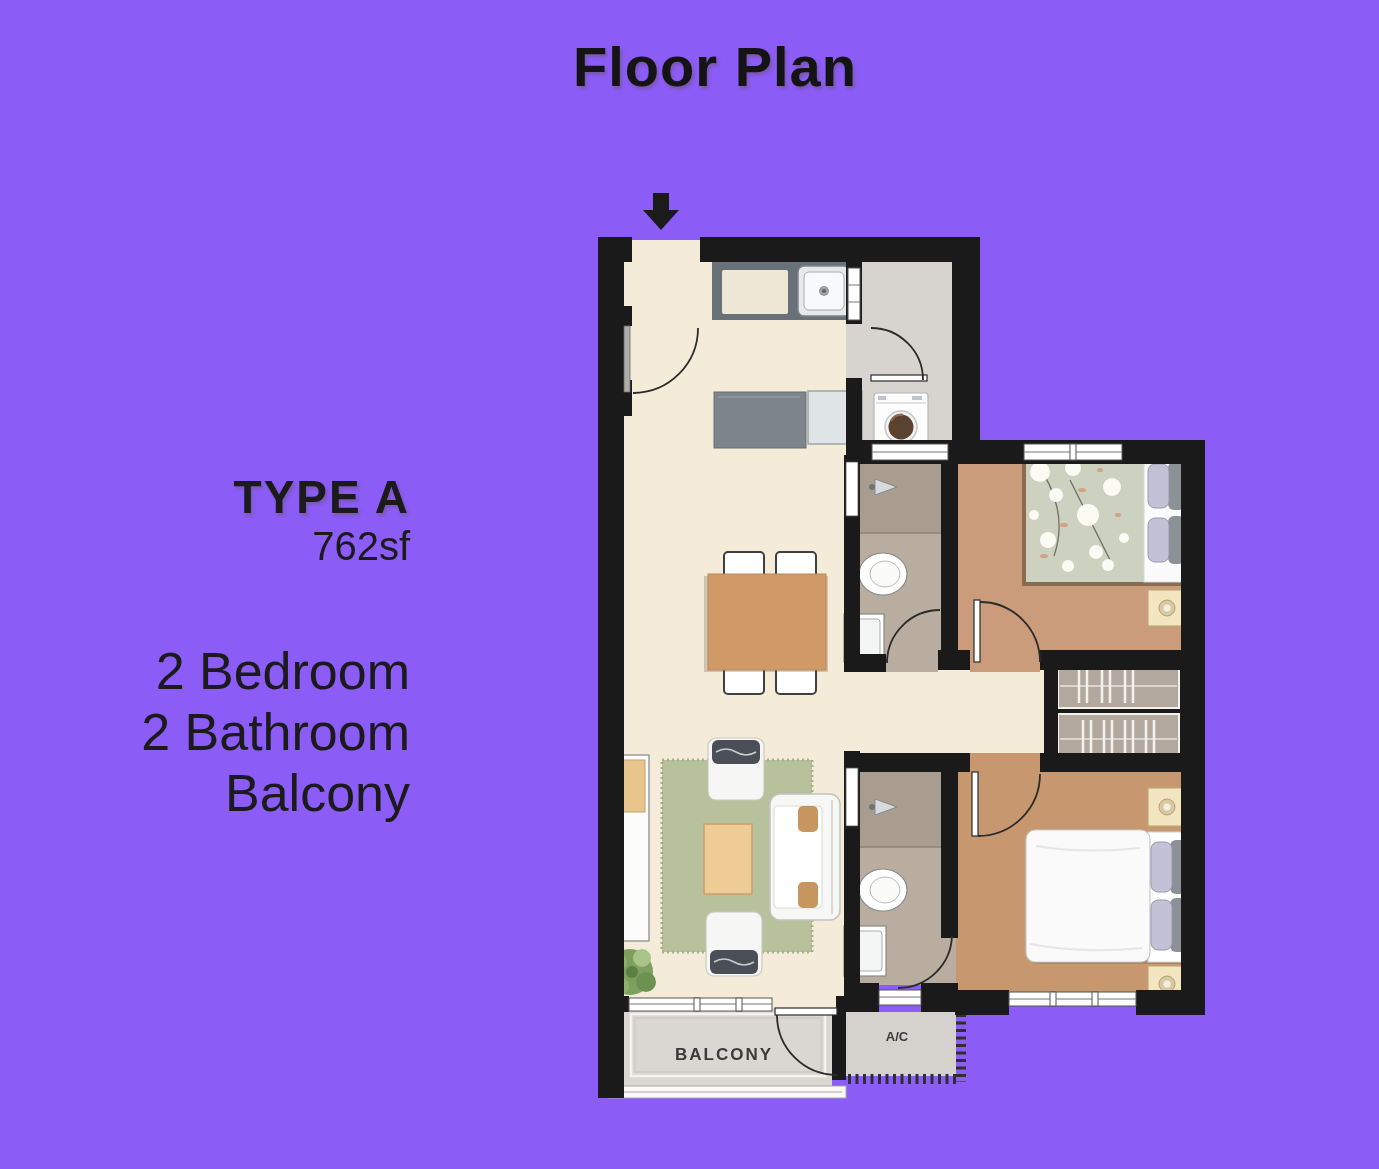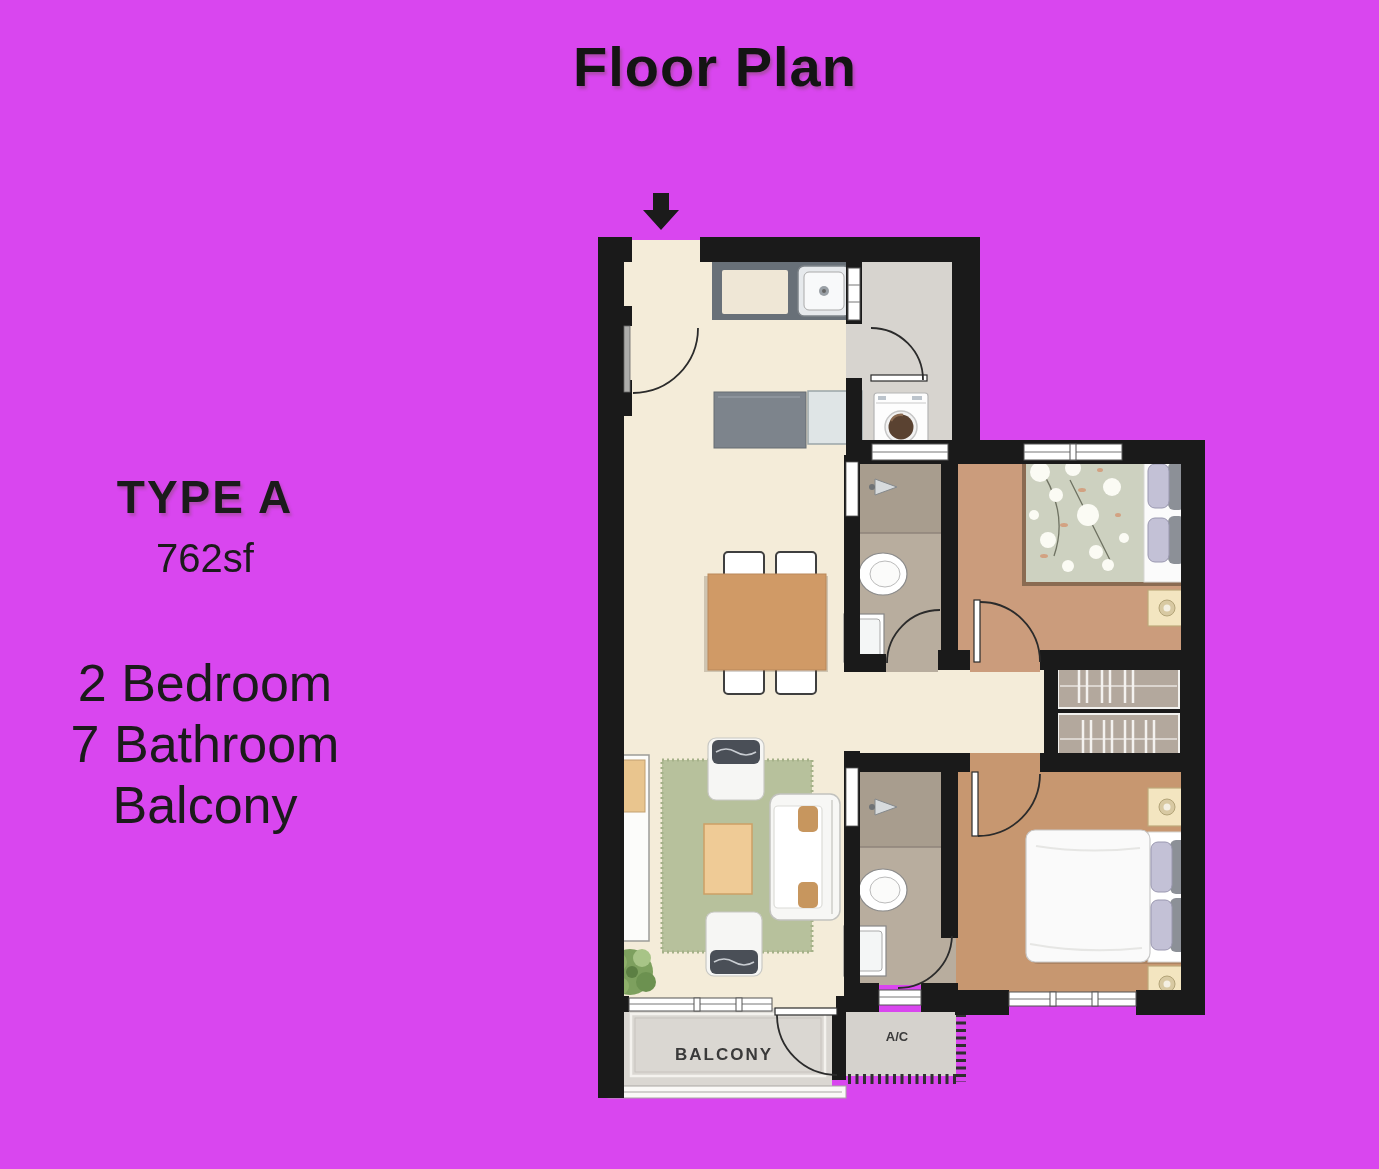--- a/index.html
+++ b/index.html
@@ -1,52 +1,52 @@
 <!DOCTYPE html>
 <html><head>
 <meta charset="utf-8">
 <style>
   html,body{margin:0;padding:0;}
   .page{
     position:relative;width:1379px;height:1169px;
-    background:#d946ef;overflow:hidden;
+    background:#8b5cf6;overflow:hidden;
     font-family:"Liberation Sans", sans-serif;
   }
   .title{
     position:absolute;top:34px;left:715px;transform:translateX(-50%);
     font-size:56px;font-weight:800;color:#141414;letter-spacing:1px;
     text-shadow:2px 3px 3px rgba(96,78,60,.35);white-space:nowrap;
   }
   .panel{
     position:absolute;top:470px;left:0;width:410px;
-    text-align:center;color:#1b1b1b;
+    text-align:right;color:#1b1b1b;
   }
   .panel .type{
     font-size:46px;font-weight:800;letter-spacing:2px;
     text-shadow:2px 3px 3px rgba(96,78,60,.3);
   }
-  .panel .area{font-size:40px;margin-top:12px;}
+  .panel .area{font-size:40px;}
   .panel .features{margin-top:72px;font-size:52px;line-height:61px;}
   svg text.room-label{
     font-family:"Liberation Sans", sans-serif;font-weight:bold;fill:#3a3a3a;
   }
 </style>
 </head>
 <body>
 
 <div class="page">
 
   <div class="title">Floor Plan</div>
 
   <div class="panel">
     <div class="type">TYPE A</div>
     <div class="area">762sf</div>
     <div class="features">
       <div>2 Bedroom</div>
-      <div>7 Bathroom</div>
+      <div>2 Bathroom</div>
       <div>Balcony</div>
     </div>
   </div>
 
   <svg width="1379" height="1169" viewBox="0 0 1379 1169" style="position:absolute;top:0;left:0;">
 
     <g>
       <rect x="610" y="250" width="236" height="760" fill="#f4ecd9"></rect>
       <rect x="630" y="240" width="72" height="24" fill="#f4ecd9"></rect>
       <rect x="832" y="664" width="212" height="98" fill="#f4ecd9"></rect>

